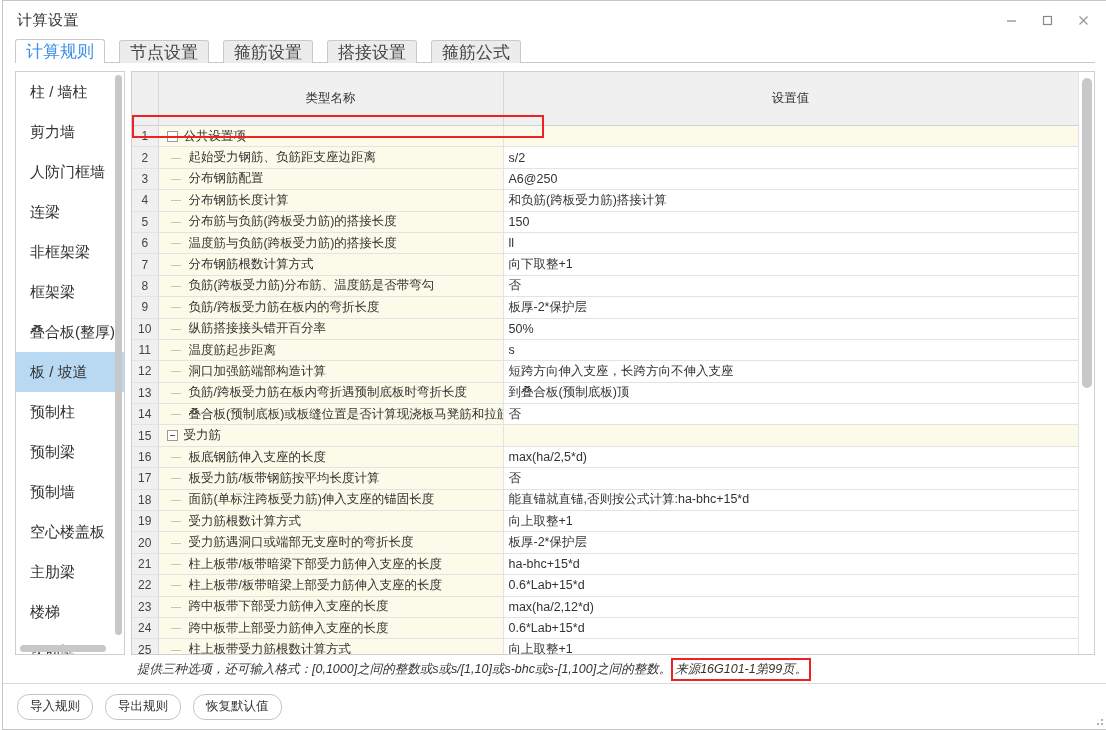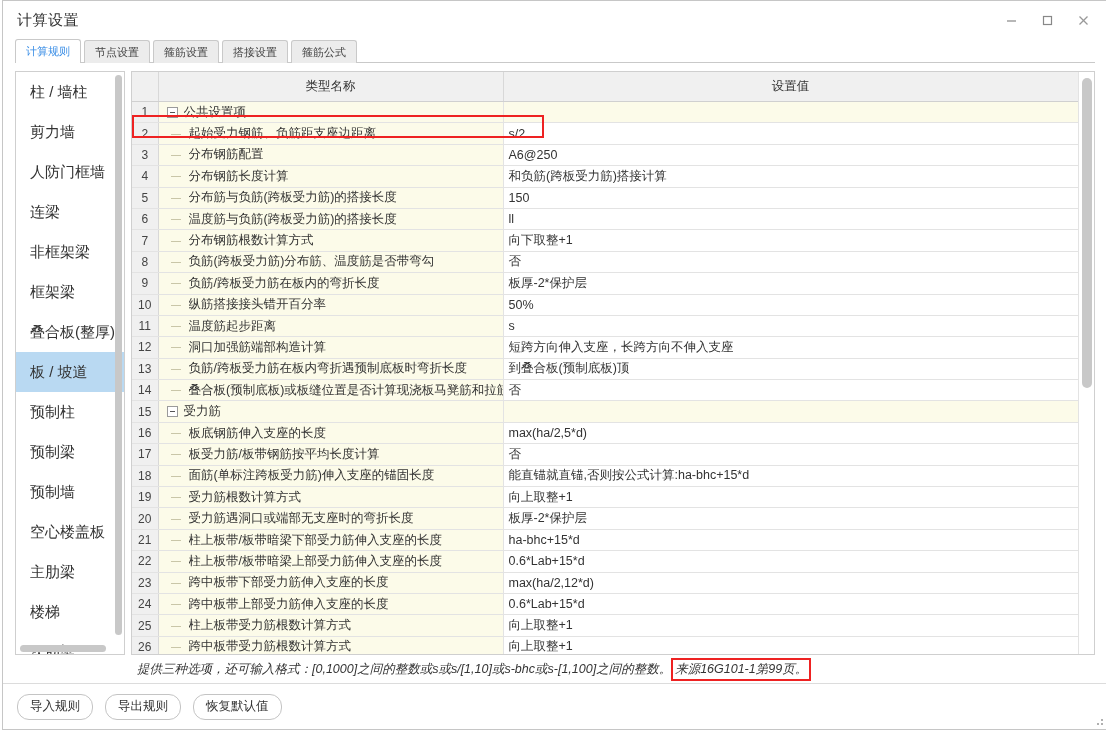--- a/index.html
+++ b/index.html
@@ -75,27 +75,27 @@
     left: 12px; right: 12px; bottom: 0;
     height: 1px;
     background: #c9c9c9;
   }
   .tab {
     position: relative;
     z-index: 2;
     height: 23px;
     line-height: 23px;
     padding: 0 10px;
-    font-size: 11px;
+    font-size: 17px;
     color: #444;
     background: #ececec;
     border: 1px solid #c9c9c9;
     border-bottom: none;
     border-radius: 3px 3px 0 0;
-    margin-right: 3px;
+    margin-right: 14px;
     box-sizing: border-box;
     cursor: default;
     white-space: nowrap;
   }
   .tab.active {
     background: #ffffff;
     color: #3a8ee6;
     border-color: #c9c9c9;
     height: 24px;
     line-height: 23px;
@@ -179,21 +179,21 @@
 
   .grid th {
     height: 21px;
     background: #f0f0f0;
     border-right: 1px solid #d8d8d8;
     border-bottom: 1px solid #d0d0d0;
     font-weight: normal;
     font-size: 12.5px;
     color: #333;
     text-align: center;
-    padding: 4px;
+    padding: 16px;
   }
   .grid th.th-num { border-right: 1px solid #d8d8d8; }
   .grid th.th-pad { border-right: none; }
 
   .grid td {
     height: 20.4px;
     padding: 0;
     border-right: 1px solid #e3e3e3;
     border-bottom: 1px solid #e3e3e3;
     overflow: hidden;

